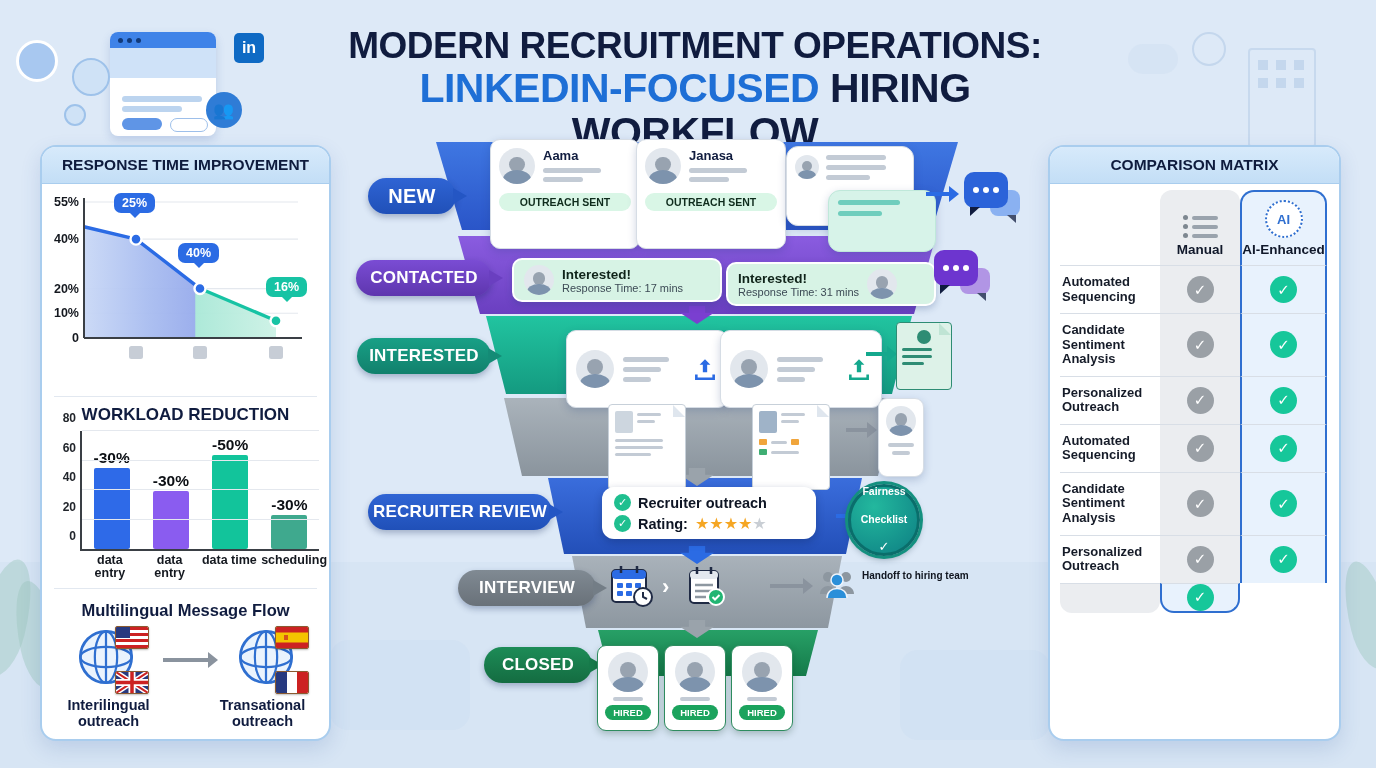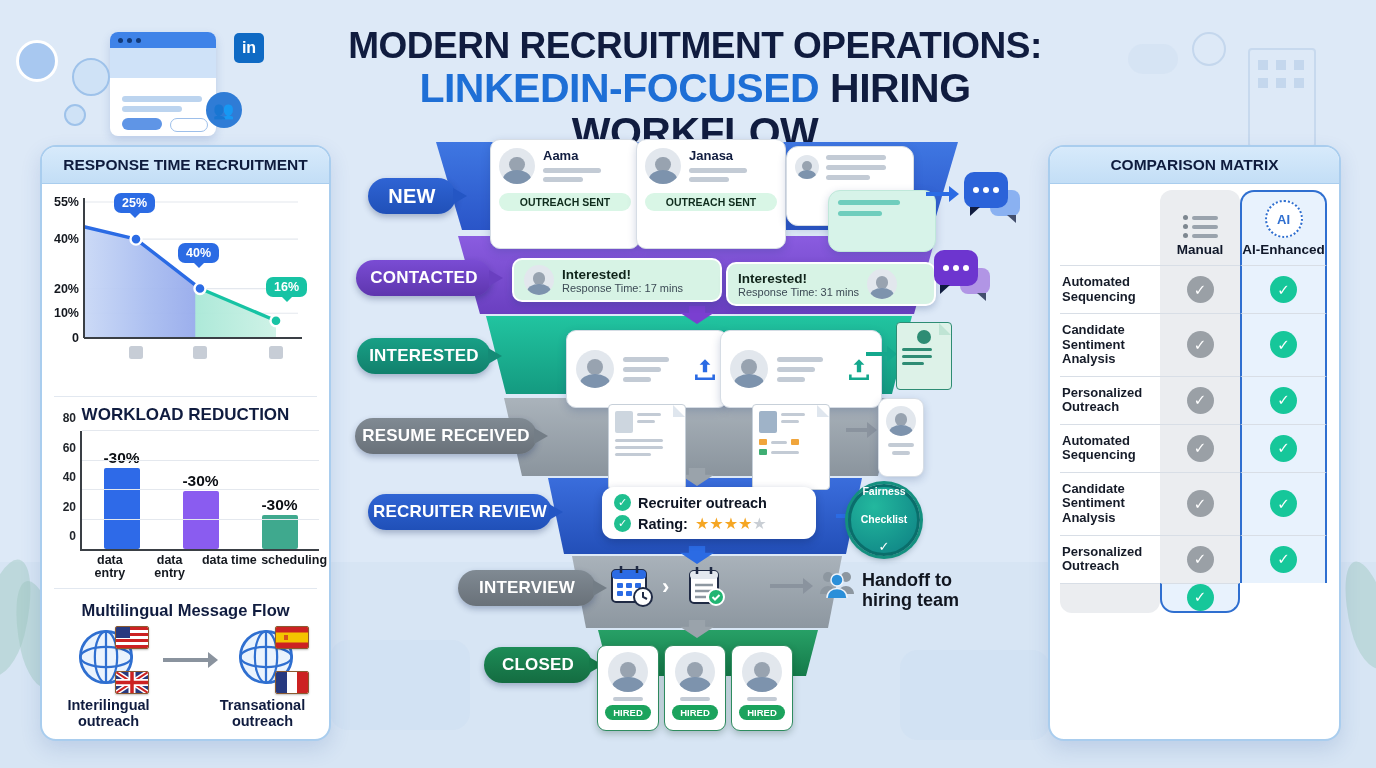--- a/index.html
+++ b/index.html
@@ -129,21 +129,21 @@
 
   .fair-badge{position:absolute;width:66px;height:66px;border-radius:50%;z-index:5;
     background:radial-gradient(circle at 35% 30%,#23b89e,#0d7f83);border:3px solid #0a6e6b;
     box-shadow:0 0 0 3px #14907f,0 3px 7px rgba(0,40,60,.4);color:#fff;text-align:center;
     display:flex;flex-direction:column;align-items:center;justify-content:center;font-weight:800;font-size:10.5px;line-height:1.15;gap:15px;}
 
   .hired-card{position:absolute;width:60px;height:78px;background:#fff;border:1.5px solid #2e8c5f;border-radius:9px;
     z-index:6;display:flex;flex-direction:column;align-items:center;padding-top:6px;box-shadow:0 3px 7px rgba(10,50,30,.25);}
   .hired-badge{background:#1ba35d;color:#fff;font-weight:800;font-size:9.5px;border-radius:9px;padding:2px 8px;margin-top:4px;}
 
-  .handoff-text{position:absolute;font-weight:800;font-size:18px;line-height:1.12;color:#10151f;z-index:5;}
+  .handoff-text{position:absolute;font-weight:800;font-size:10px;line-height:1.12;color:#10151f;z-index:5;}
 
   
   .cmp-sub{text-align:center;font-weight:800;font-size:15px;line-height:1.2;margin:10px 4px 2px;}
   .cmp-table{display:grid;grid-template-columns:100px 80px 87px;margin:6px 8px 0 10px;}
   .cell{display:flex;align-items:center;}
   .c-feat{font-weight:700;font-size:13px;line-height:1.12;color:#151b28;padding:9px 4px 9px 2px;}
   .c-man{background:#ebedf0;justify-content:center;}
   .c-ai{background:#e8f2fd;border-left:2px solid #2f6fd0;border-right:2px solid #2f6fd0;justify-content:center;}
   .hdr{flex-direction:column;justify-content:flex-end;padding:8px 0 8px;gap:4px;}
   .c-man.hdr{border-radius:12px 12px 0 0;}
@@ -201,21 +201,21 @@
   <div class="deco node" style="left:72px;top:58px;width:34px;height:34px;"></div>
   <div class="deco node" style="left:64px;top:104px;width:18px;height:18px;"></div>
   <div class="deco people-circle">👥</div>
 
   <div class="title">
     <div class="l1">MODERN RECRUITMENT OPERATIONS:</div>
     <div class="l2"><span class="hl">LINKEDIN-FOCUSED</span><span> HIRING WORKFLOW</span></div>
   </div>
 
   <div id="left-panel" class="panel">
-    <div class="panel-head">RESPONSE TIME RECRUITMENT</div>
+    <div class="panel-head">RESPONSE TIME IMPROVEMENT</div>
     <div class="resp-wrap">
       <div id="resp-svg-holder"><svg width="266" height="172" viewBox="0 0 266 172">
             <defs>
               <linearGradient id="ag" x1="0" y1="0" x2="1" y2="0">
         <stop offset="0" stop-color="#c9d8f6"></stop>
                 <stop offset="0.33" stop-color="#a9bdf0"></stop>
         <stop offset="0.58" stop-color="#97abec"></stop>
                 <stop offset="0.581" stop-color="#a9e8d7"></stop>
         <stop offset="1" stop-color="#ccf1e5"></stop>
               </linearGradient>
@@ -255,20 +255,24 @@
         <div class="wbars" id="wbars">
             <div class="wcol">
               <div class="wval">-30%</div>
               <div class="wbar" style="height: 81.125px; background: rgb(46, 106, 232);"></div>
             </div>
             <div class="wcol">
               <div class="wval">-30%</div>
               <div class="wbar" style="height: 57.525px; background: rgb(138, 92, 240);"></div>
             </div>
             <div class="wcol">
+              <div class="wval">-50%</div>
+              <div class="wbar" style="height: 94.4px; background: rgb(18, 196, 155);"></div>
+            </div>
+            <div class="wcol">
               <div class="wval">-30%</div>
               <div class="wbar" style="height: 33.925px; background: rgb(63, 169, 142);"></div>
             </div>
           </div>
       <div class="wytick" style="bottom: 0px;">0</div>
           <div class="wgrid" style="bottom: 29.5px;"></div>
           <div class="wytick" style="bottom: 29.5px;">20</div>
           <div class="wgrid" style="bottom: 59px;"></div>
           <div class="wytick" style="bottom: 59px;">40</div>
           <div class="wgrid" style="bottom: 88.5px;"></div>
@@ -360,21 +364,20 @@
   <div class="f-arrow" style="left:680px;top:222px;background:#2b6be4;"></div>
   <div class="f-arrow" style="left:680px;top:306px;background:#7a3fd0;"></div>
   <div class="f-arrow" style="left:680px;top:388px;background:#12b892;"></div>
   <div class="f-arrow" style="left:680px;top:468px;background:#9aa3ab;"></div>
   <div class="f-arrow" style="left:680px;top:546px;background:#2b6be4;"></div>
   <div class="f-arrow" style="left:680px;top:620px;background:#9aa3ab;"></div>
 
   <div class="pill" style="--c:#2456c4;background:linear-gradient(#2f64d4,#2050b8);left:368px;top:178px;width:88px;height:36px;font-size:20px;">NEW</div>
   <div class="pill" style="--c:#6a3fc0;background:linear-gradient(#7a4cd4,#5e36ae);left:356px;top:260px;width:136px;height:36px;font-size:17px;">CONTACTED</div>
   <div class="pill" style="--c:#148b76;background:linear-gradient(#18a086,#11806c);left:357px;top:338px;width:134px;height:36px;font-size:17px;">INTERESTED</div>
-  <div class="pill" style="--c:#737d86;background:linear-gradient(#808a93,#697179);left:355px;top:418px;width:182px;height:36px;font-size:17px;">RESUME RECEIVED</div>
   <div class="pill" style="--c:#2456c4;background:linear-gradient(#2f64d4,#2050b8);left:368px;top:494px;width:184px;height:36px;font-size:17px;">RECRUITER REVIEW</div>
   <div class="pill" style="--c:#737d86;background:linear-gradient(#808a93,#697179);left:458px;top:570px;width:138px;height:36px;font-size:17px;">INTERVIEW</div>
   <div class="pill" style="--c:#177b4b;background:linear-gradient(#1d8c57,#146c41);left:484px;top:647px;width:108px;height:36px;font-size:17px;">CLOSED</div>
 
   <div class="card" style="left:490px;top:139px;width:132px;height:92px;padding:8px;">
     <div style="display:flex;gap:8px;align-items:flex-start;">
       <div class="avatar" style="width:36px;height:36px;"></div>
       <div style="flex:1;">
         <div style="font-weight:800;font-size:13px;">Aama</div>
         <div class="gline" style="width:58px;margin-top:5px;"></div>

